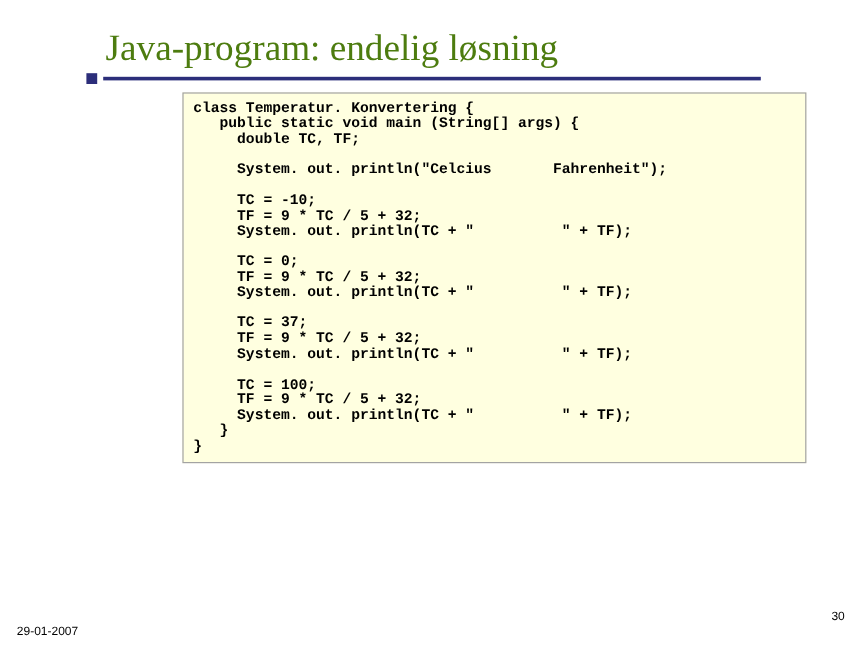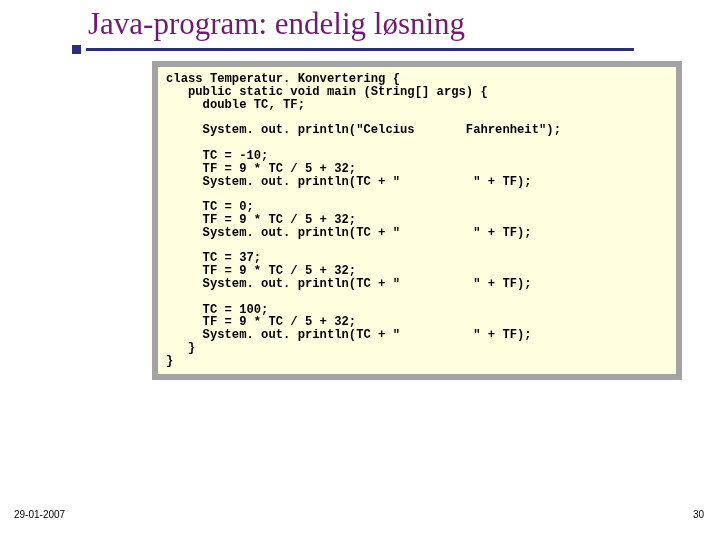--- a/index.html
+++ b/index.html
@@ -7,22 +7,22 @@
     padding: 0;
     width: 720px;
     height: 540px;
     background: #fff;
     font-family: Arial, sans-serif;
     position: relative;
     overflow: hidden;
   }
   .title {
     font-size: 31px;
-    color: #701a75;
-    padding: 6px 0 6px 88px;
+    color: #4d7c0f;
+    padding: 22px 0 6px 88px;
     font-family: "Times New Roman", serif;
   }
   .title-underline {
     margin-left: 86px;
     width: 548px;
     height: 0;
     border-bottom: 3px solid #2c2e7a;
     position: relative;
   }
   .title-underline::before {
@@ -31,37 +31,37 @@
     left: -14px;
     top: -3px;
     width: 9px;
     height: 9px;
     background: #2c2e7a;
     border-radius: 0;
   }
   .code-box {
     margin: 10px 0 0 152px;
     width: 502px;
-    border: 6px solid #a3a3a3;
+    border: 1px solid #a3a3a3;
     background: #ffffe0;
     padding: 6px 8px 6px 8px;
     line-height: 1.05;
   }
   .code-box pre {
     margin: 0;
     font-family: "Courier New", monospace;
     font-size: 12.2px;
     font-weight: bold;
     white-space: pre;
     color: #000;
   }
   .footer-date {
     position: absolute;
     left: 14px;
-    bottom: 20px;
+    bottom: 8px;
     font-size: 10px;
     color: #000;
   }
   .footer-page {
     position: absolute;
     right: 16px;
     bottom: 20px;
     font-size: 10px;
     color: #000;
     margin-left: 34px;

